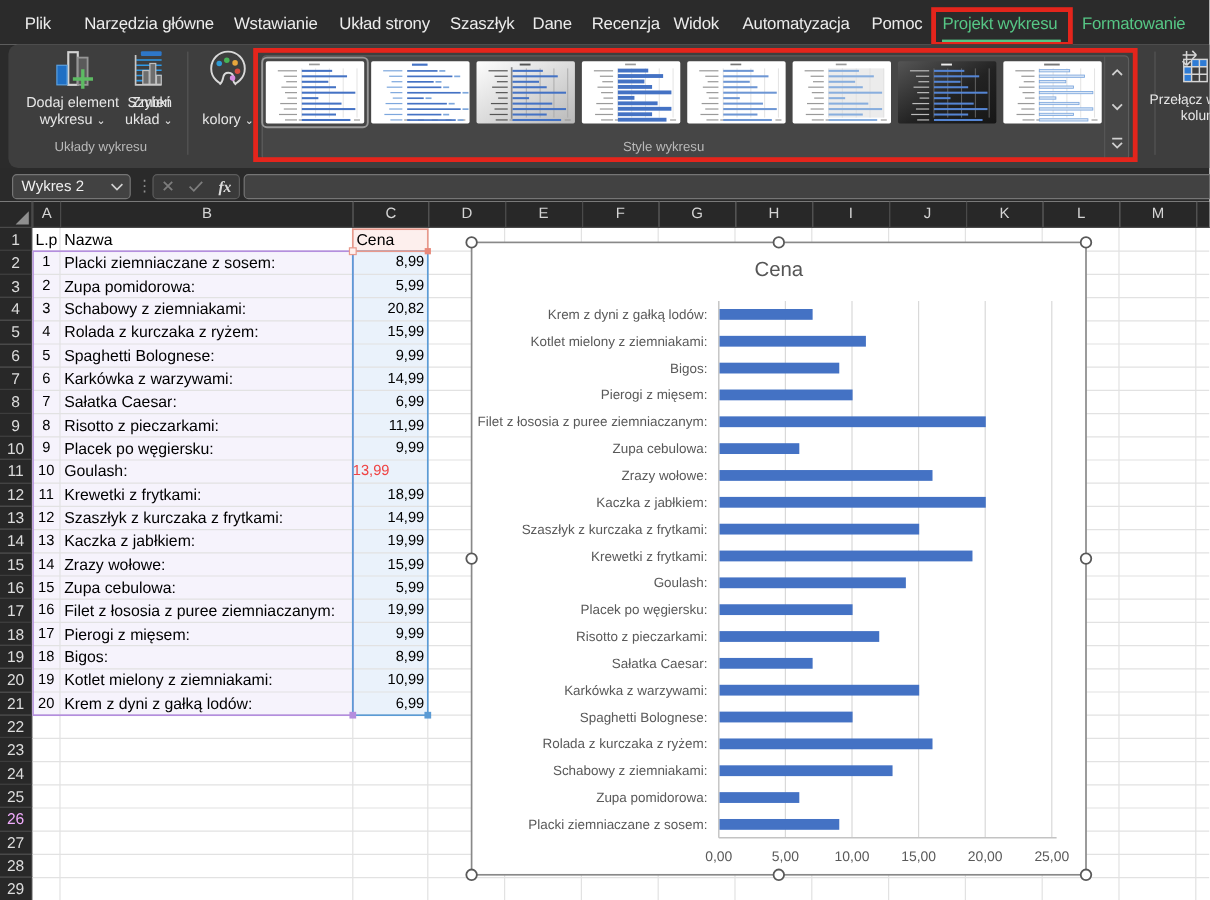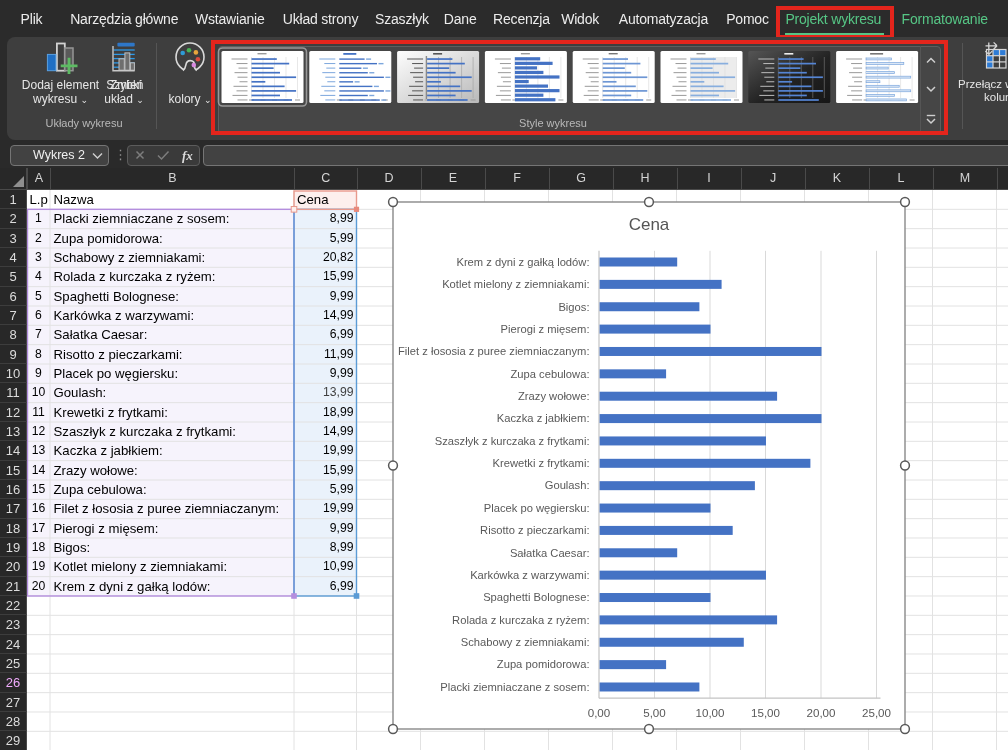--- a/index.html
+++ b/index.html
@@ -301,21 +301,21 @@
         <rect x="30" y="29.75" width="13.8" height="1.9" fill="#dbe7f6" stroke="#7ba6dd" stroke-width="0.7"></rect>
         <rect x="30" y="34.30" width="33.1" height="1.9" fill="#dbe7f6" stroke="#7ba6dd" stroke-width="0.7"></rect>
         <rect x="30" y="38.85" width="44.6" height="1.9" fill="#dbe7f6" stroke="#7ba6dd" stroke-width="0.7"></rect>
         <rect x="30" y="43.40" width="28.5" height="1.9" fill="#dbe7f6" stroke="#7ba6dd" stroke-width="0.7"></rect>
         <rect x="30" y="47.95" width="40.5" height="1.9" fill="#dbe7f6" stroke="#7ba6dd" stroke-width="0.7"></rect>
       </g>
 </svg>
 <div class="ab" style="left:211px;top:3px;width:736.5px;height:95px;border:4px solid #e4251c"></div>
 </div>
 <div class="ab" style="left:0;top:140px;width:1008px;height:28px;background:#2a2a2a">
-<div class="ab" style="left:10px;top:4.5px;width:99px;height:21px;background:#424242;border:1px solid #757575;border-radius:4px;line-height:19px;font-size:12.5px;color:#f0f0f0;padding-left:22px">Wykres 2</div>
+<div class="ab" style="left:10px;top:4.5px;width:99px;height:21px;background:#424242;border:1px solid #757575;border-radius:4px;line-height:19px;font-size:12.5px;color:#f0f0f0;padding-left:7px">Wykres 2</div>
 <svg class="ab" style="left:88px;top:4.5px" width="20" height="21" viewBox="0 0 20 21">
       <path d="M5 8.5 L9.5 13 L14 8.5" stroke="#cfcfcf" stroke-width="1.4" fill="none"></path>
     </svg>
 <div class="ab" style="left:114px;top:5px;font-size:13px;color:#8f8f8f;letter-spacing:0;line-height:20px">⋮</div>
 <div class="ab" style="left:127px;top:4.5px;width:73px;height:21px;background:#3a3a3a;border:1px solid #5c5c5c;border-radius:4px"></div>
 <svg class="ab" style="left:127px;top:4.5px" width="73" height="21" viewBox="0 0 73 21">
 <path d="M9.5 6.5 L16.5 13.5 M16.5 6.5 L9.5 13.5" stroke="#7d7d7d" stroke-width="1.5"></path>
 <path d="M31 10.5 L34.5 14 L41.5 6.5" stroke="#7d7d7d" stroke-width="1.5" fill="none"></path>
 <text x="55" y="15" font-size="13" font-style="italic" fill="#dcdcdc" font-family="Liberation Serif,serif" font-weight="bold">fx</text>
 </svg>
@@ -450,21 +450,21 @@
 <div class="ab" style="left:53.5px;top:157.33px;width:240px;height:19.33px;font-size:13.2px;line-height:19.33px;color:#000;white-space:nowrap">Sałatka Caesar:</div>
 <div class="ab" style="left:294px;top:157.33px;width:59.5px;height:19.33px;font-size:12.2px;line-height:19.33px;text-align:right;color:#000">6,99</div>
 <div class="ab" style="left:27px;top:176.66px;width:23px;height:19.33px;font-size:12.2px;line-height:19.33px;text-align:center;color:#000">8</div>
 <div class="ab" style="left:53.5px;top:176.66px;width:240px;height:19.33px;font-size:13.2px;line-height:19.33px;color:#000;white-space:nowrap">Risotto z pieczarkami:</div>
 <div class="ab" style="left:294px;top:176.66px;width:59.5px;height:19.33px;font-size:12.2px;line-height:19.33px;text-align:right;color:#000">11,99</div>
 <div class="ab" style="left:27px;top:196px;width:23px;height:19.33px;font-size:12.2px;line-height:19.33px;text-align:center;color:#000">9</div>
 <div class="ab" style="left:53.5px;top:196px;width:240px;height:19.33px;font-size:13.2px;line-height:19.33px;color:#000;white-space:nowrap">Placek po węgiersku:</div>
 <div class="ab" style="left:294px;top:196px;width:59.5px;height:19.33px;font-size:12.2px;line-height:19.33px;text-align:right;color:#000">9,99</div>
 <div class="ab" style="left:27px;top:215.33px;width:23px;height:19.33px;font-size:12.2px;line-height:19.33px;text-align:center;color:#000">10</div>
 <div class="ab" style="left:53.5px;top:215.33px;width:240px;height:19.33px;font-size:13.2px;line-height:19.33px;color:#000;white-space:nowrap">Goulash:</div>
-<div class="ab" style="left:294px;top:215.33px;width:59.5px;height:34px;font-size:12.2px;line-height:19.33px;text-align:right;color:#404040">13,99</div>
+<div class="ab" style="left:294px;top:215.33px;width:59.5px;height:34px;font-size:12.2px;line-height:19.33px;color:#ef4444">13,99</div>
 <div class="ab" style="left:27px;top:234.66px;width:23px;height:19.33px;font-size:12.2px;line-height:19.33px;text-align:center;color:#000">11</div>
 <div class="ab" style="left:53.5px;top:234.66px;width:240px;height:19.33px;font-size:13.2px;line-height:19.33px;color:#000;white-space:nowrap">Krewetki z frytkami:</div>
 <div class="ab" style="left:294px;top:234.66px;width:59.5px;height:19.33px;font-size:12.2px;line-height:19.33px;text-align:right;color:#000">18,99</div>
 <div class="ab" style="left:27px;top:254px;width:23px;height:19.33px;font-size:12.2px;line-height:19.33px;text-align:center;color:#000">12</div>
 <div class="ab" style="left:53.5px;top:254px;width:240px;height:19.33px;font-size:13.2px;line-height:19.33px;color:#000;white-space:nowrap">Szaszłyk z kurczaka z frytkami:</div>
 <div class="ab" style="left:294px;top:254px;width:59.5px;height:19.33px;font-size:12.2px;line-height:19.33px;text-align:right;color:#000">14,99</div>
 <div class="ab" style="left:27px;top:273.33px;width:23px;height:19.33px;font-size:12.2px;line-height:19.33px;text-align:center;color:#000">13</div>
 <div class="ab" style="left:53.5px;top:273.33px;width:240px;height:19.33px;font-size:13.2px;line-height:19.33px;color:#000;white-space:nowrap">Kaczka z jabłkiem:</div>
 <div class="ab" style="left:294px;top:273.33px;width:59.5px;height:19.33px;font-size:12.2px;line-height:19.33px;text-align:right;color:#000">19,99</div>
 <div class="ab" style="left:27px;top:292.66px;width:23px;height:19.33px;font-size:12.2px;line-height:19.33px;text-align:center;color:#000">14</div>

